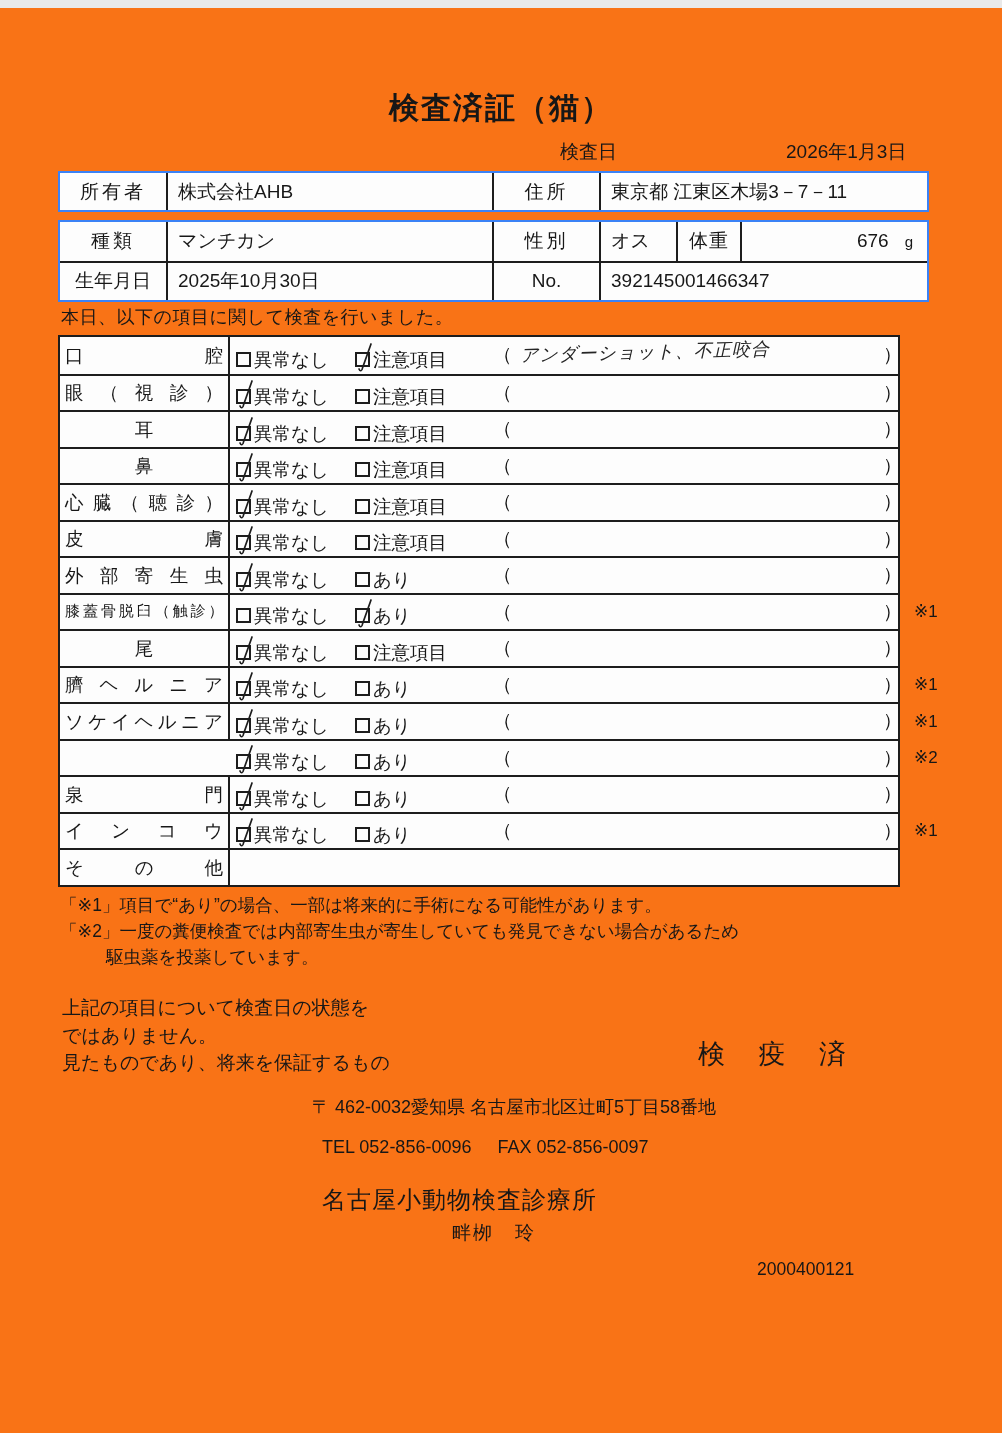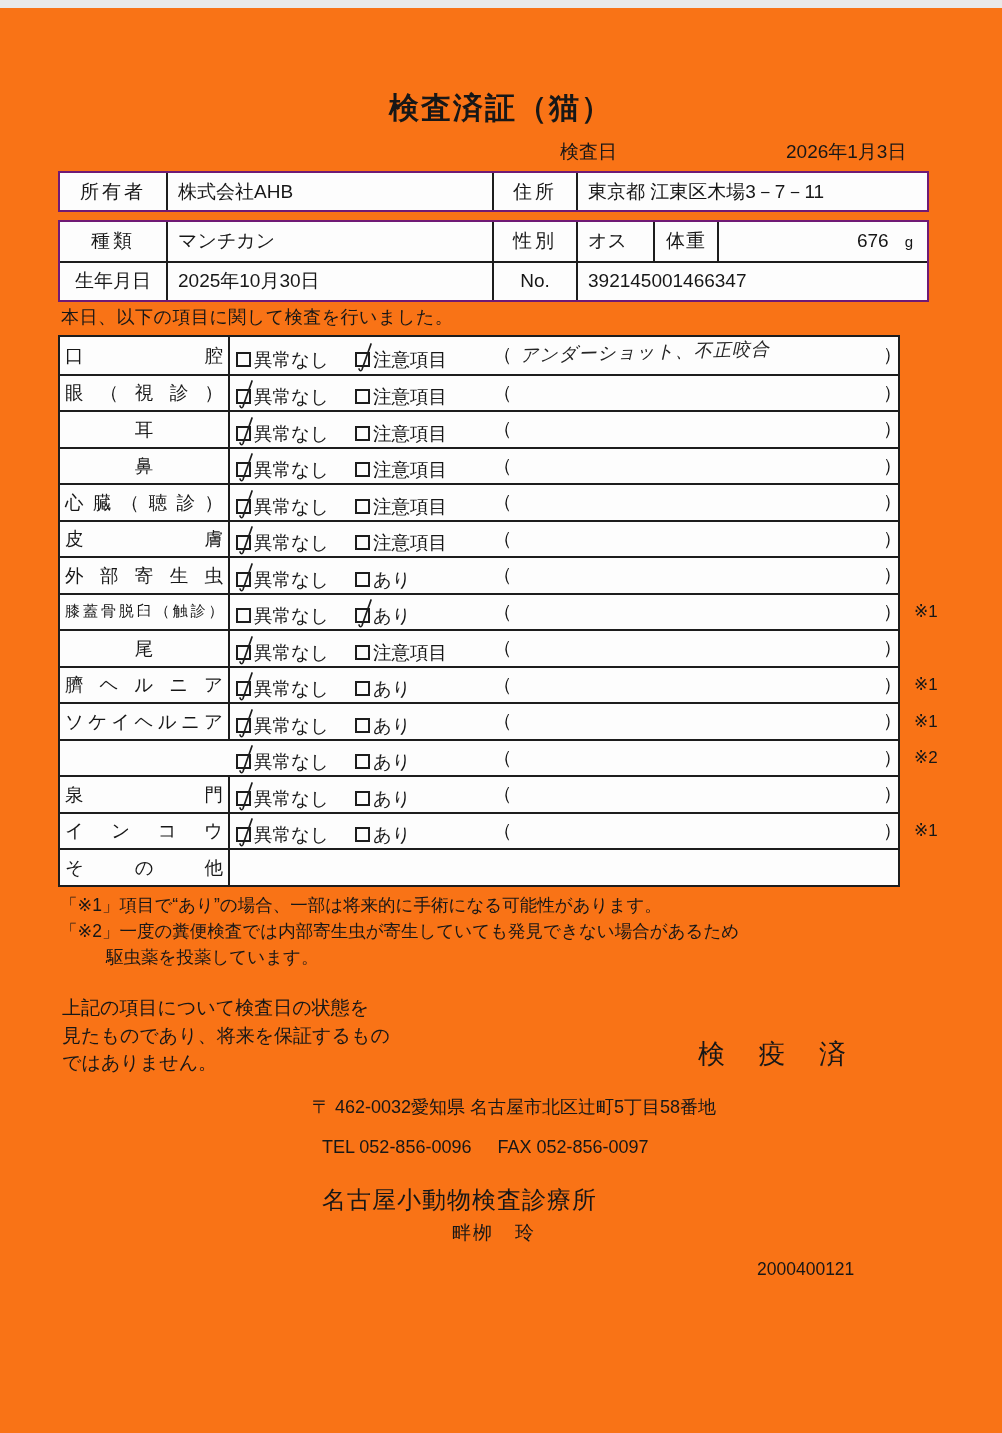--- a/index.html
+++ b/index.html
@@ -11,32 +11,32 @@
   }
   .page *{box-sizing:border-box;}
 
   .doc-title{position:absolute;top:80px;left:0;width:100%;text-align:center;
     font-size:30px;font-weight:600;letter-spacing:2px;}
 
   .date-line{position:absolute;top:131px;left:0;width:100%;height:24px;font-size:19px;}
   .date-label{position:absolute;left:560px;}
   .date-value{position:absolute;left:786px;}
 
-  .tbl{position:absolute;left:58px;border:2px solid #701a75;background:#fdfdfd;}
+  .tbl{position:absolute;left:58px;border:2px solid #3b82f6;background:#fdfdfd;}
   .tbl-a{top:163px;width:871px;height:41px;display:flex;}
   .tbl-b{top:212px;width:871px;height:82px;display:flex;flex-direction:column;}
   .tbl-b .trow{display:flex;height:40px;}
   .tbl-b .trow + .trow{border-top:2px solid #1d1d1d;}
   .cell{display:flex;align-items:center;font-size:19px;height:100%;}
   .cell + .cell{border-left:2px solid #1d1d1d;}
   .lab{justify-content:center;letter-spacing:3px;}
   .val{padding-left:10px;}
   .w-106{width:106px;flex:none;}
   .w-326{width:326px;flex:none;}
-  .w-88{width:84px;flex:none;}
+  .w-88{width:107px;flex:none;}
   .w-94{width:77px;flex:none;}
   .w-64{width:64px;flex:none;letter-spacing:1px;}
   .grow{flex:1 1 auto;}
   .weight-val{justify-content:flex-end;padding-right:14px;}
   .weight-unit{font-size:15px;margin-left:16px;}
 
   .intro{position:absolute;top:297px;left:61px;font-size:18px;letter-spacing:0.5px;}
 
   .exam-table{position:absolute;top:327px;left:58px;width:842px;
     border:2px solid #1d1d1d;background:#fdfdfd;}
@@ -414,22 +414,22 @@
     </div>
 
   <div class="footnotes">
     <div class="fn-line">「※1」項目で“あり”の場合、一部は将来的に手術になる可能性があります。</div>
     <div class="fn-line">「※2」一度の糞便検査では内部寄生虫が寄生していても発見できない場合があるため</div>
     <div class="fn-line">駆虫薬を投薬しています。</div>
   </div>
 
   <div class="disclaimer">
     <div>上記の項目について検査日の状態を</div>
+    <div>ではありません。</div>
     <div>見たものであり、将来を保証するもの</div>
-    <div>ではありません。</div>
   </div>
 
   <div class="stamp">検 疫 済</div>
 
   <div class="postal-line">
     <span>〒 462-0032</span>
     <span>愛知県 名古屋市北区辻町5丁目58番地</span>
   </div>
 
   <div class="tel-line">

